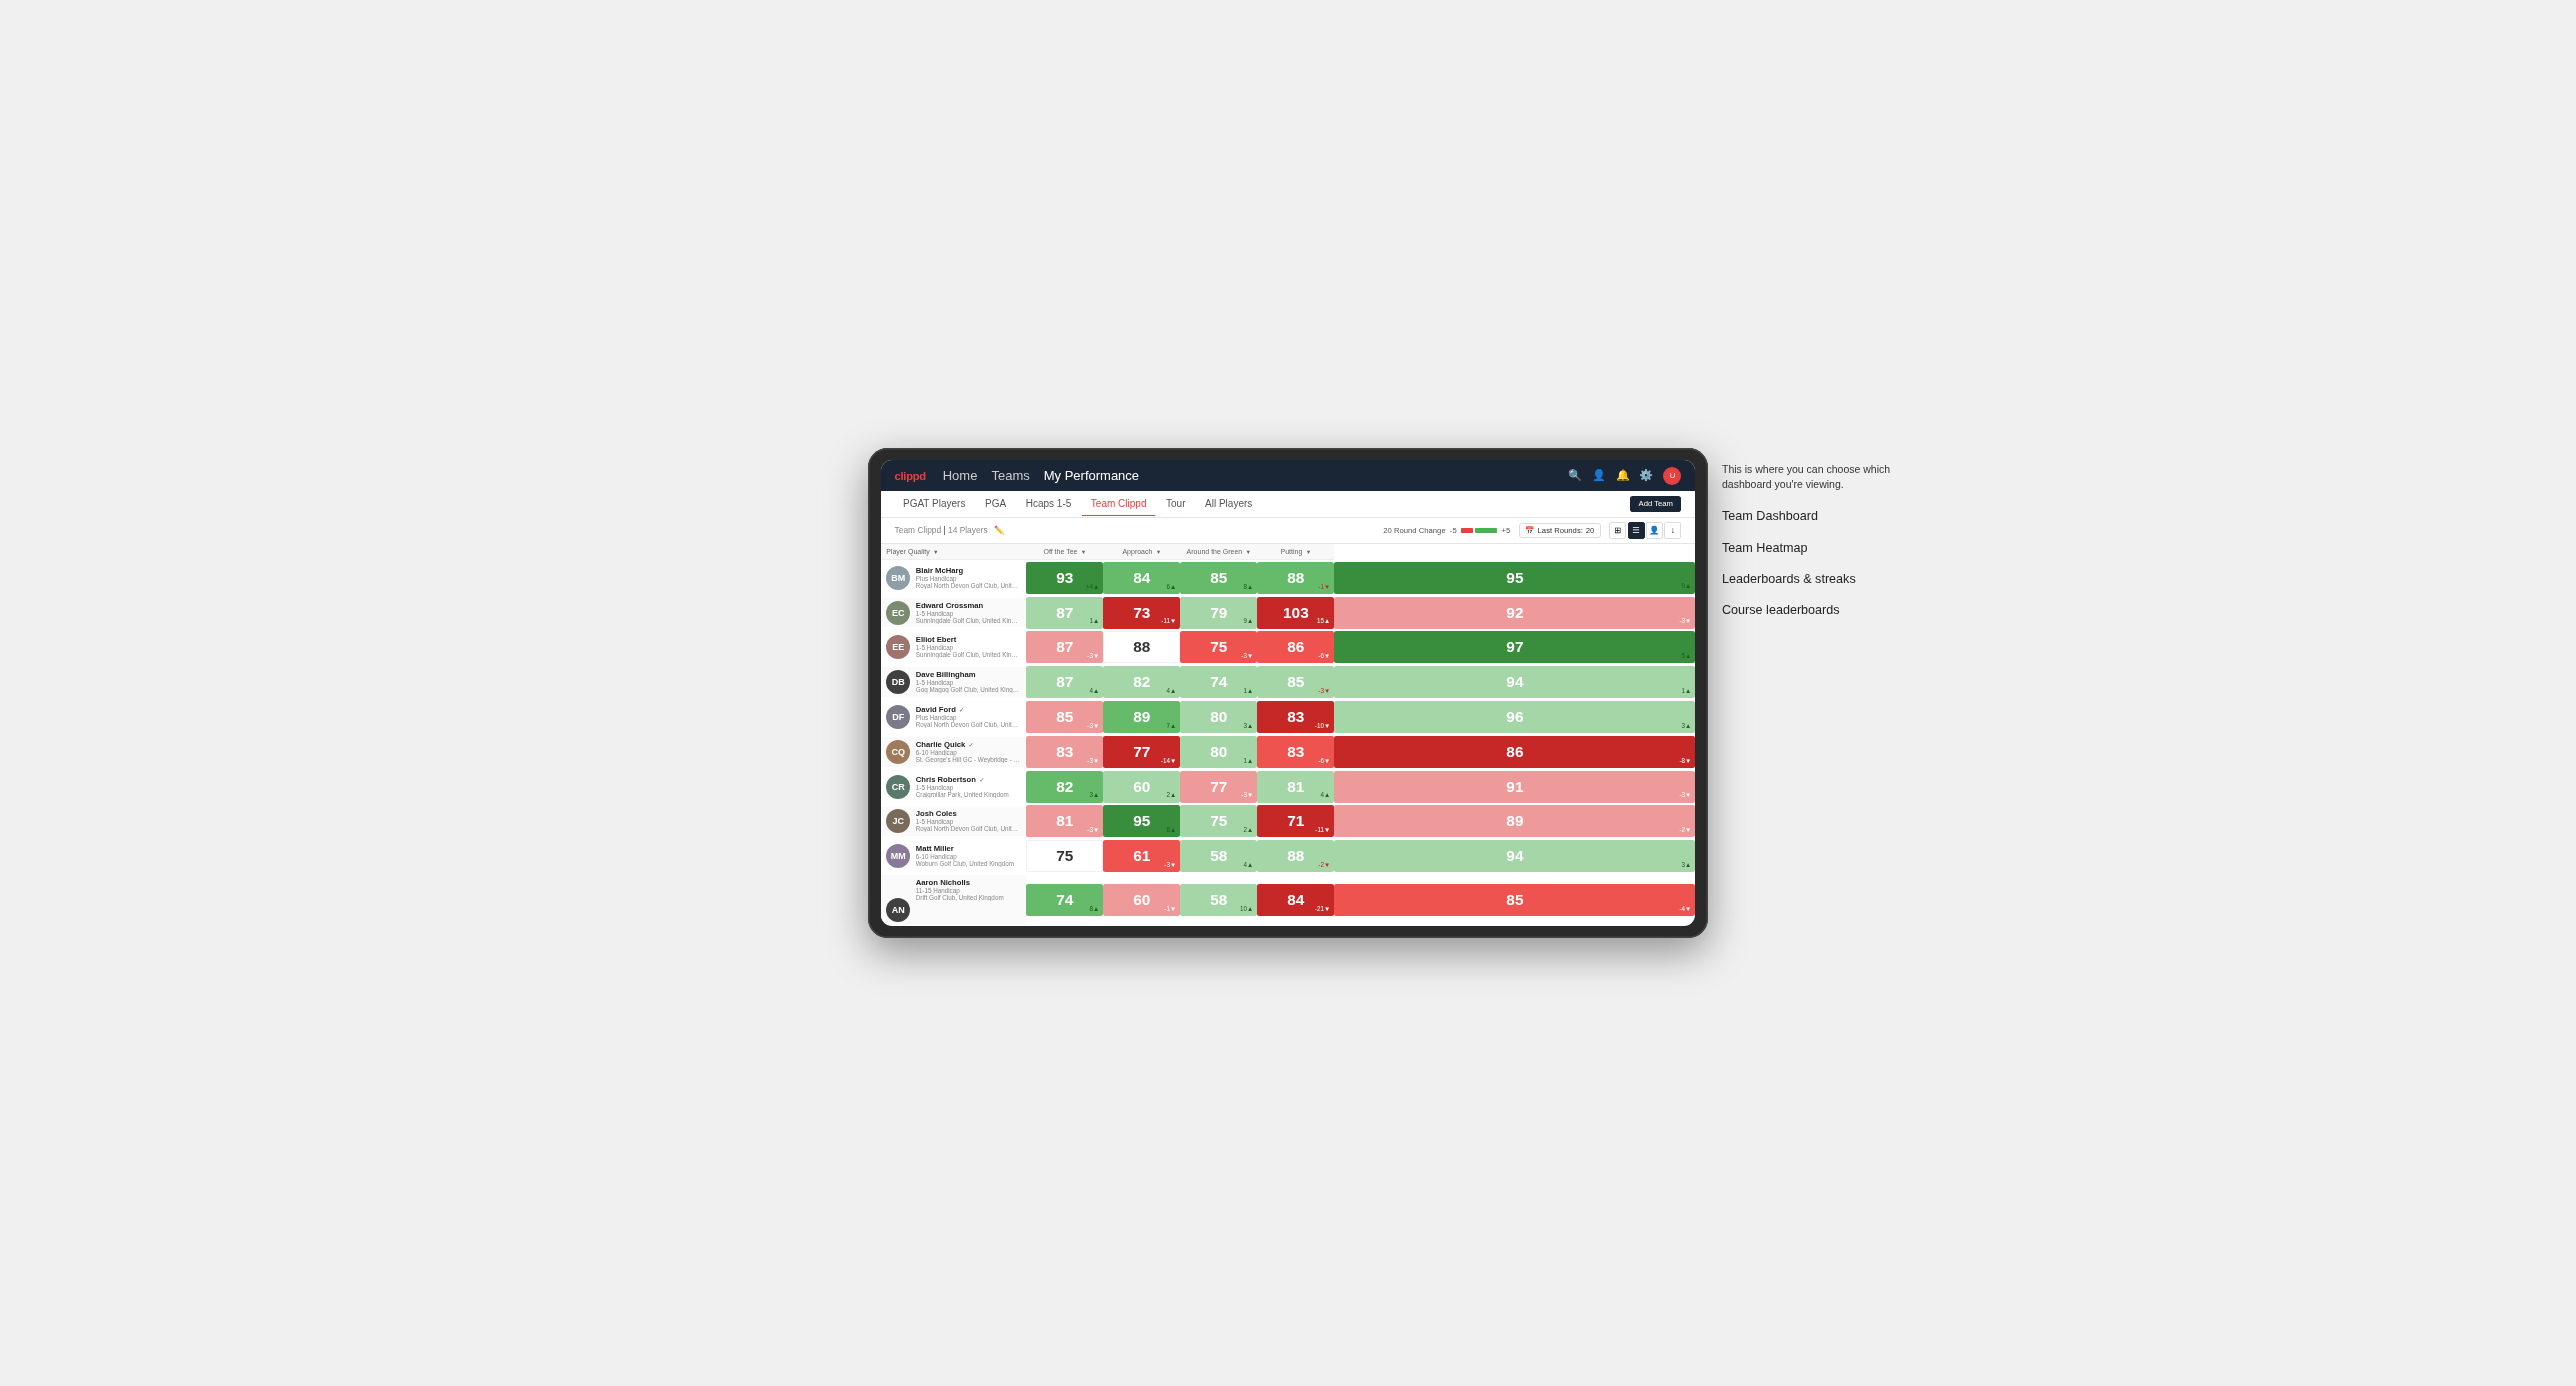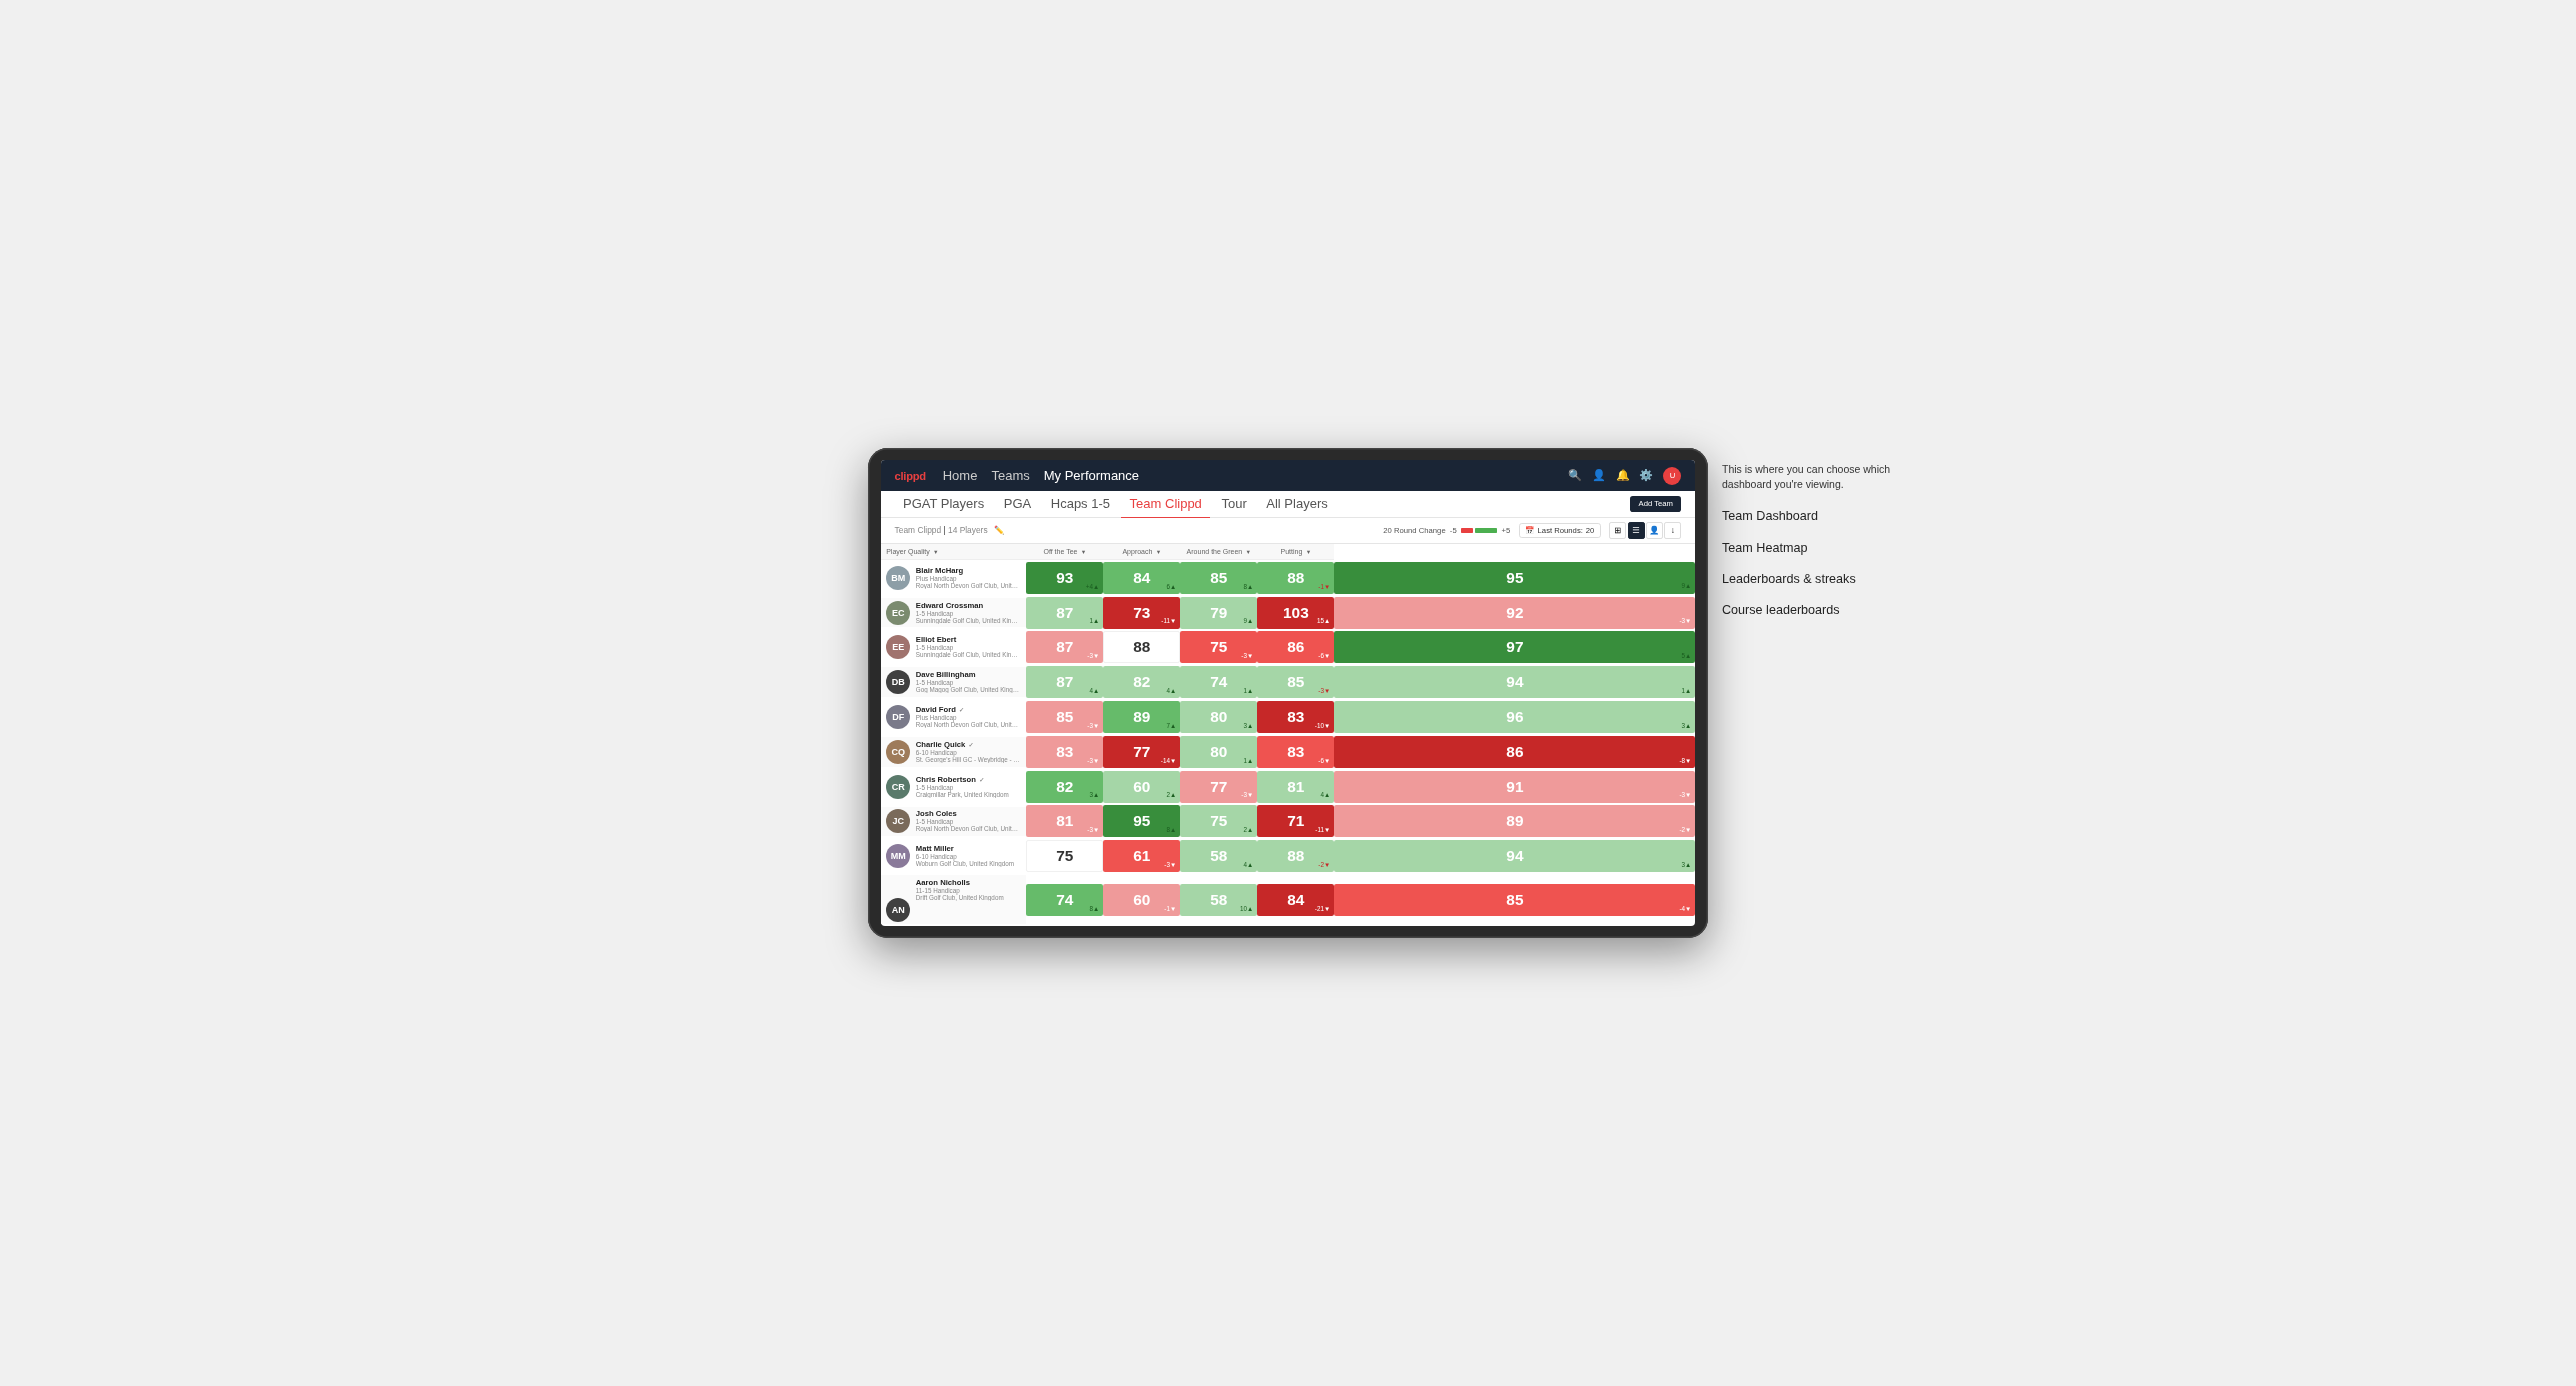--- a/index.html
+++ b/index.html
@@ -49,21 +49,21 @@
     .tablet-frame {
       background: #2a2a2a;
       border-radius: 19.6px;
       padding: 12.6px;
       box-shadow: 0 14px 42px rgba(0,0,0,0.4), inset 0 0 0 1.4px #444;
       width: 100%;
     }
 
     .tablet-screen {
       background: #fff;
-      border-radius: 4px;
+      border-radius: 11px;
       overflow: hidden;
       width: 100%;
     }
 
     
     .top-nav {
       background: #1a2535;
       display: flex;
       align-items: center;
       padding: 0 14px;
@@ -130,21 +130,21 @@
       height: 26.6px;
       justify-content: space-between;
     }
 
     .tabs {
       display: flex;
       gap: 2.8px;
     }
 
     .tab {
-      font-size: 13px;
+      font-size: 10px;
       color: #555;
       padding: 5.6px 8.4px;
       cursor: pointer;
       border-bottom: 1.4px solid transparent;
     }
 
     .tab.active {
       color: #e84040;
       border-bottom: 1.4px solid #e84040;
       font-weight: 500;

